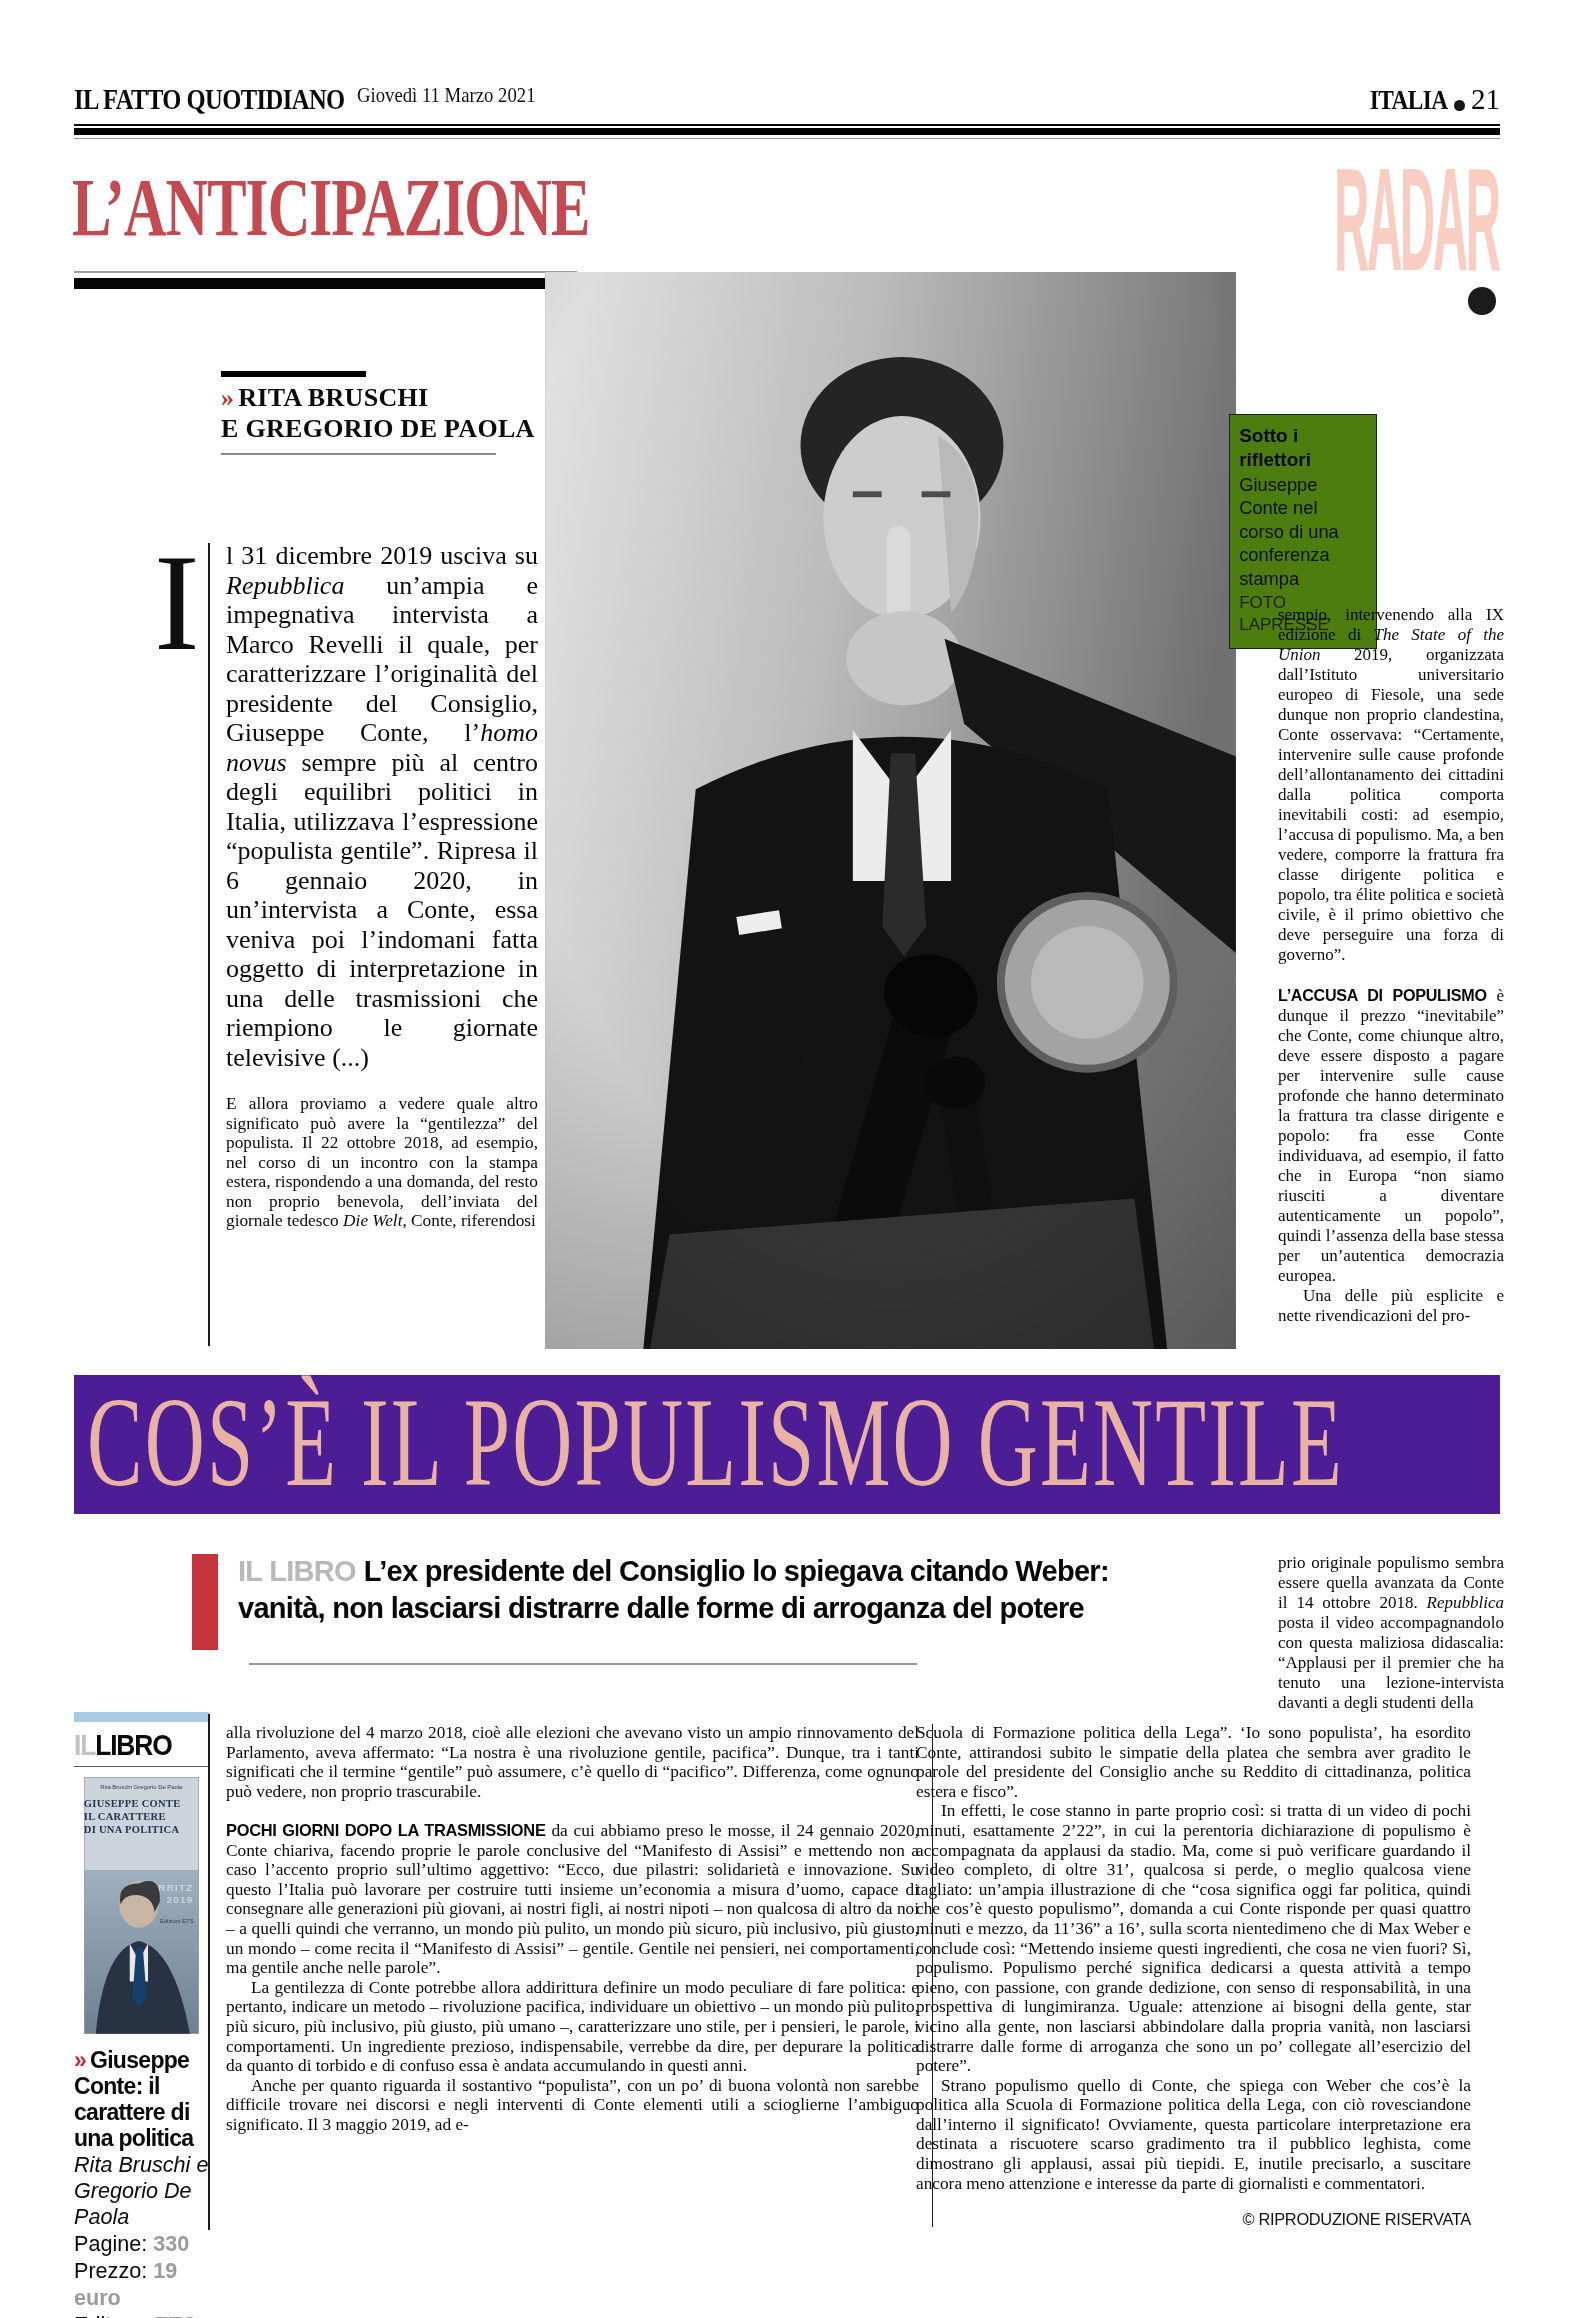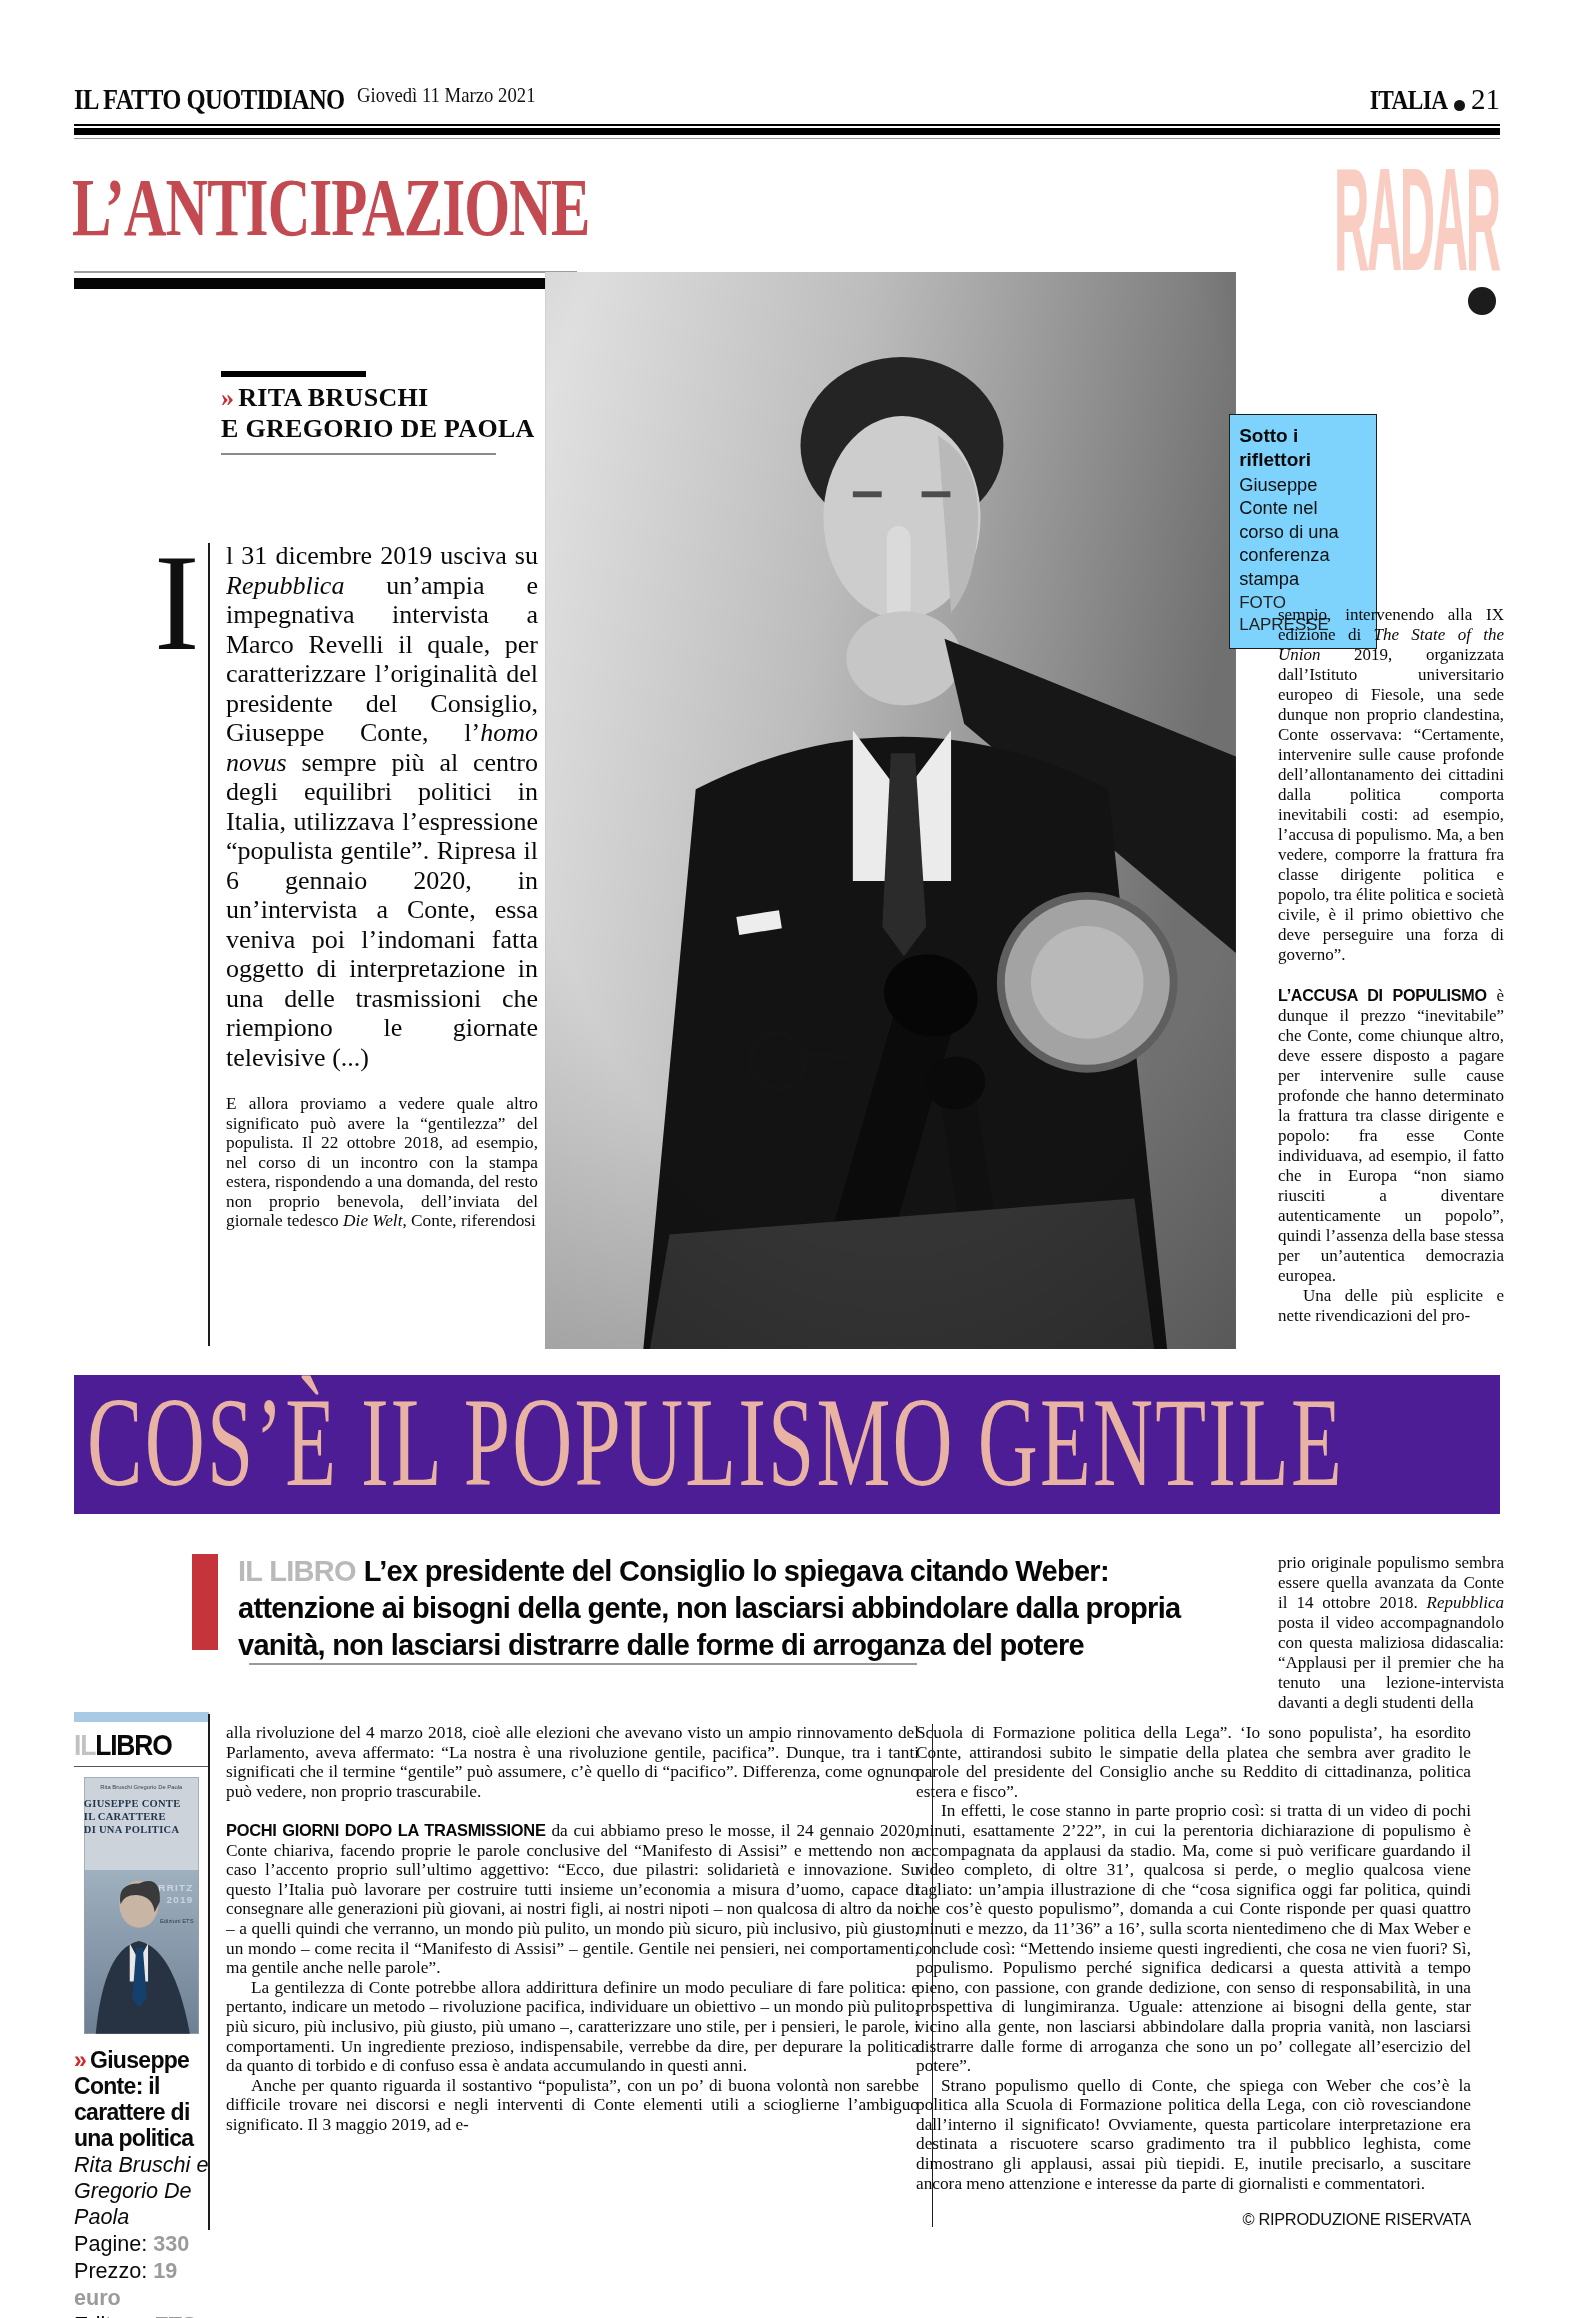--- a/index.html
+++ b/index.html
@@ -38,21 +38,21 @@
   .byline-rule{margin-top:9.2px;width:275px;height:1.3px;background:#8a8a8a;}
   
   .dropcap{position:absolute;left:154px;top:549px;font-size:137px;line-height:108px;font-weight:400;color:#101010;}
   .vrule{position:absolute;width:2px;background:#1c1c1c;}
   .vrule-left{left:208px;top:543px;height:803px;}
   .left-col{position:absolute;left:226px;top:541px;width:312px;height:835px;overflow:hidden;text-align:justify;}
   .intro{font-size:26px;line-height:29.5px;margin:0;}
   .left-small{font-size:17.3px;line-height:19.5px;margin:22px 0 0 0;}
   .photo{position:absolute;left:545px;top:272px;width:691px;height:1077px;background:#888;}
   .photo svg{display:block;}
-  .caption-box{position:absolute;left:1229px;top:414px;width:148px;box-sizing:border-box;border:1.3px solid #1f1f1f;padding:9.2px 9.2px 11.8px 9.2px;font-family:"Liberation Sans",sans-serif;background:#7dd3fc;}
+  .caption-box{position:absolute;left:1229px;top:414px;width:148px;box-sizing:border-box;border:1.3px solid #1f1f1f;padding:9.2px 9.2px 11.8px 9.2px;font-family:"Liberation Sans",sans-serif;background:#4d7c0f;}
   .caption-title{font-weight:700;font-size:19px;line-height:23.6px;}
   .caption-body{font-size:18.3px;line-height:23.6px;margin-top:1.3px;color:#101010;}
   .caption-credit{font-size:17px;line-height:22px;margin-top:1.3px;color:#222;}
   .right-col{position:absolute;left:1278px;top:605px;width:226px;height:748px;overflow:hidden;text-align:justify;font-size:17px;line-height:20px;}
   .right-col p{margin:0;}
   .indent{text-indent:25px;}
   .leadin{font-family:"Liberation Sans",sans-serif;font-weight:700;letter-spacing:-0.3px;font-size:0.95em;}
   
   .banner{position:absolute;left:74px;top:1375px;width:1426px;height:139px;background:#4c1d95;overflow:hidden;}
   .banner-text{position:absolute;left:13px;top:0;display:inline-block;color:#e9b3a4;font-size:126px;line-height:135px;letter-spacing:3.3px;white-space:nowrap;transform:scaleX(.66);transform-origin:left top;}
@@ -204,21 +204,20 @@
     <p class="indent">Una delle più esplicite e nette rivendicazioni del pro-</p>
   </section>
 
   <div class="banner">
     <span class="banner-text">COS’È IL POPULISMO GENTILE</span>
   </div>
 
   <div class="standfirst-bar"></div>
   <div class="standfirst">
     <div class="line"><span class="sf-label">IL LIBRO</span><span>L’ex presidente del Consiglio lo spiegava citando Weber:</span></div>
-    <div class="line">attenzione ai bisogni della gente, non lasciarsi abbindolare dalla propria</div>
     <div class="line">vanità, non lasciarsi distrarre dalle forme di arroganza del potere</div>
   </div>
   <div class="standfirst-rule"></div>
 
   <section class="continuation">
     <p>prio originale populismo sembra essere quella avanzata da Conte il 14 ottobre 2018. <i>Repubblica</i> posta il video accompagnandolo con questa maliziosa didascalia: “Applausi per il premier che ha tenuto una lezione-intervista davanti a degli studenti della</p>
   </section>
 
   <aside class="sidebar">
     <div class="sb-bluebar"></div>

